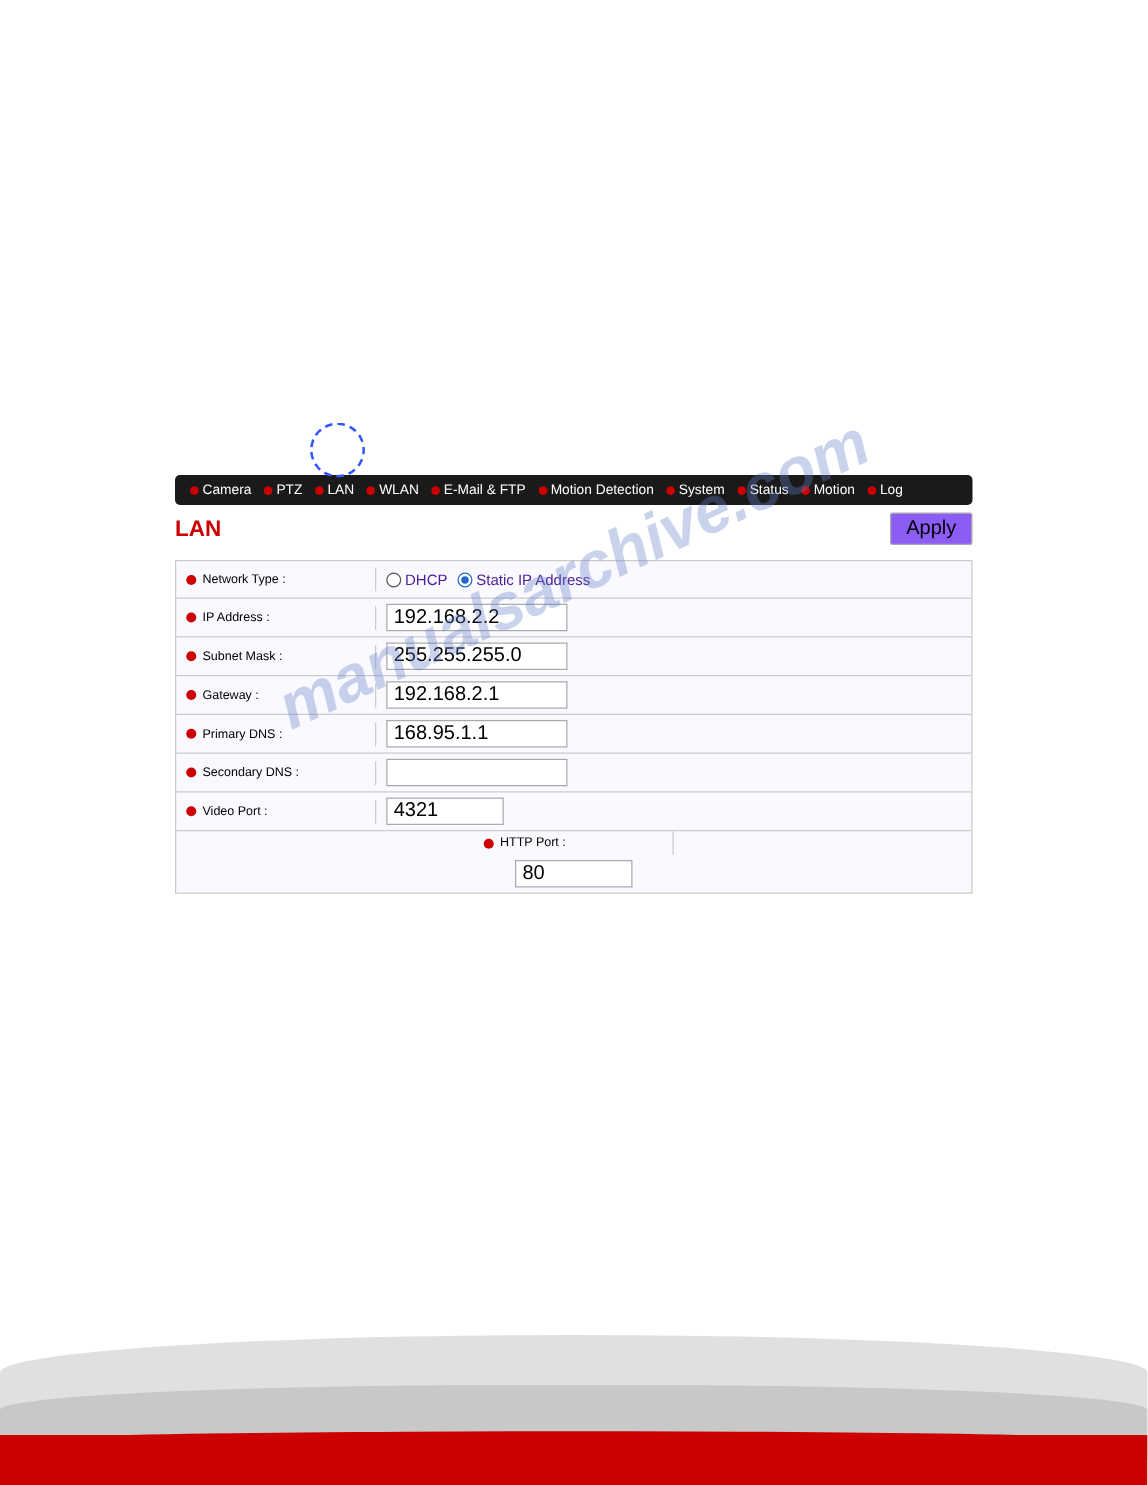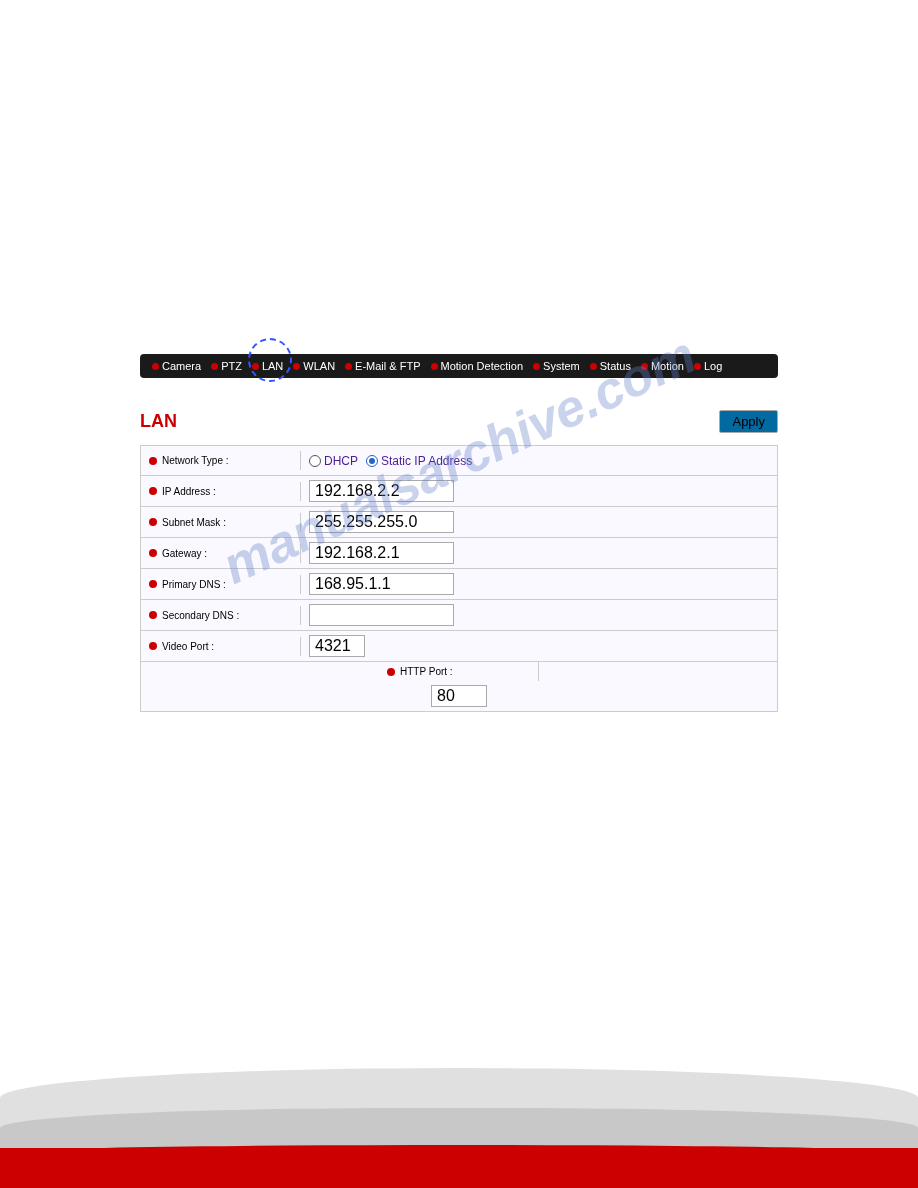--- a/index.html
+++ b/index.html
@@ -10,21 +10,21 @@
       background: #ffffff;
       font-family: Arial, sans-serif;
       font-size: 13px;
       overflow: hidden;
       position: relative;
     }
 
     
     .navbar {
       position: absolute;
-      top: 354px;
+      top: 380px;
       left: 140px;
       right: 140px;
       background: #1a1a1a;
       border-radius: 4px;
       display: flex;
       align-items: center;
       padding: 4px 8px;
       gap: 2px;
       height: 24px;
     }
@@ -79,25 +79,25 @@
       margin-bottom: 12px;
     }
 
     .lan-title {
       color: #cc0000;
       font-size: 18px;
       font-weight: bold;
     }
 
     .apply-button {
-      background: #0369a1;
+      background: #8b5cf6;
       border: 1px solid #aaaaaa;
       padding: 3px 12px;
       cursor: pointer;
-      font-size: 13px;
+      font-size: 16px;
       color: #000000;
       border-radius: 2px;
     }
 
     
     .form-grid {
       border: 1px solid #cccccc;
       background: #f9f9ff;
     }
 
@@ -144,21 +144,21 @@
     .form-input {
       border: 1px solid #aaaaaa;
       padding: 2px 5px;
       font-size: 16px;
       width: 145px;
       height: 22px;
       background: #ffffff;
     }
 
     .form-input-short {
-      width: 56px;
+      width: 94px;
     }
 
     .radio-group {
       display: flex;
       align-items: center;
       gap: 8px;
     }
 
     .radio-item {
       display: flex;

